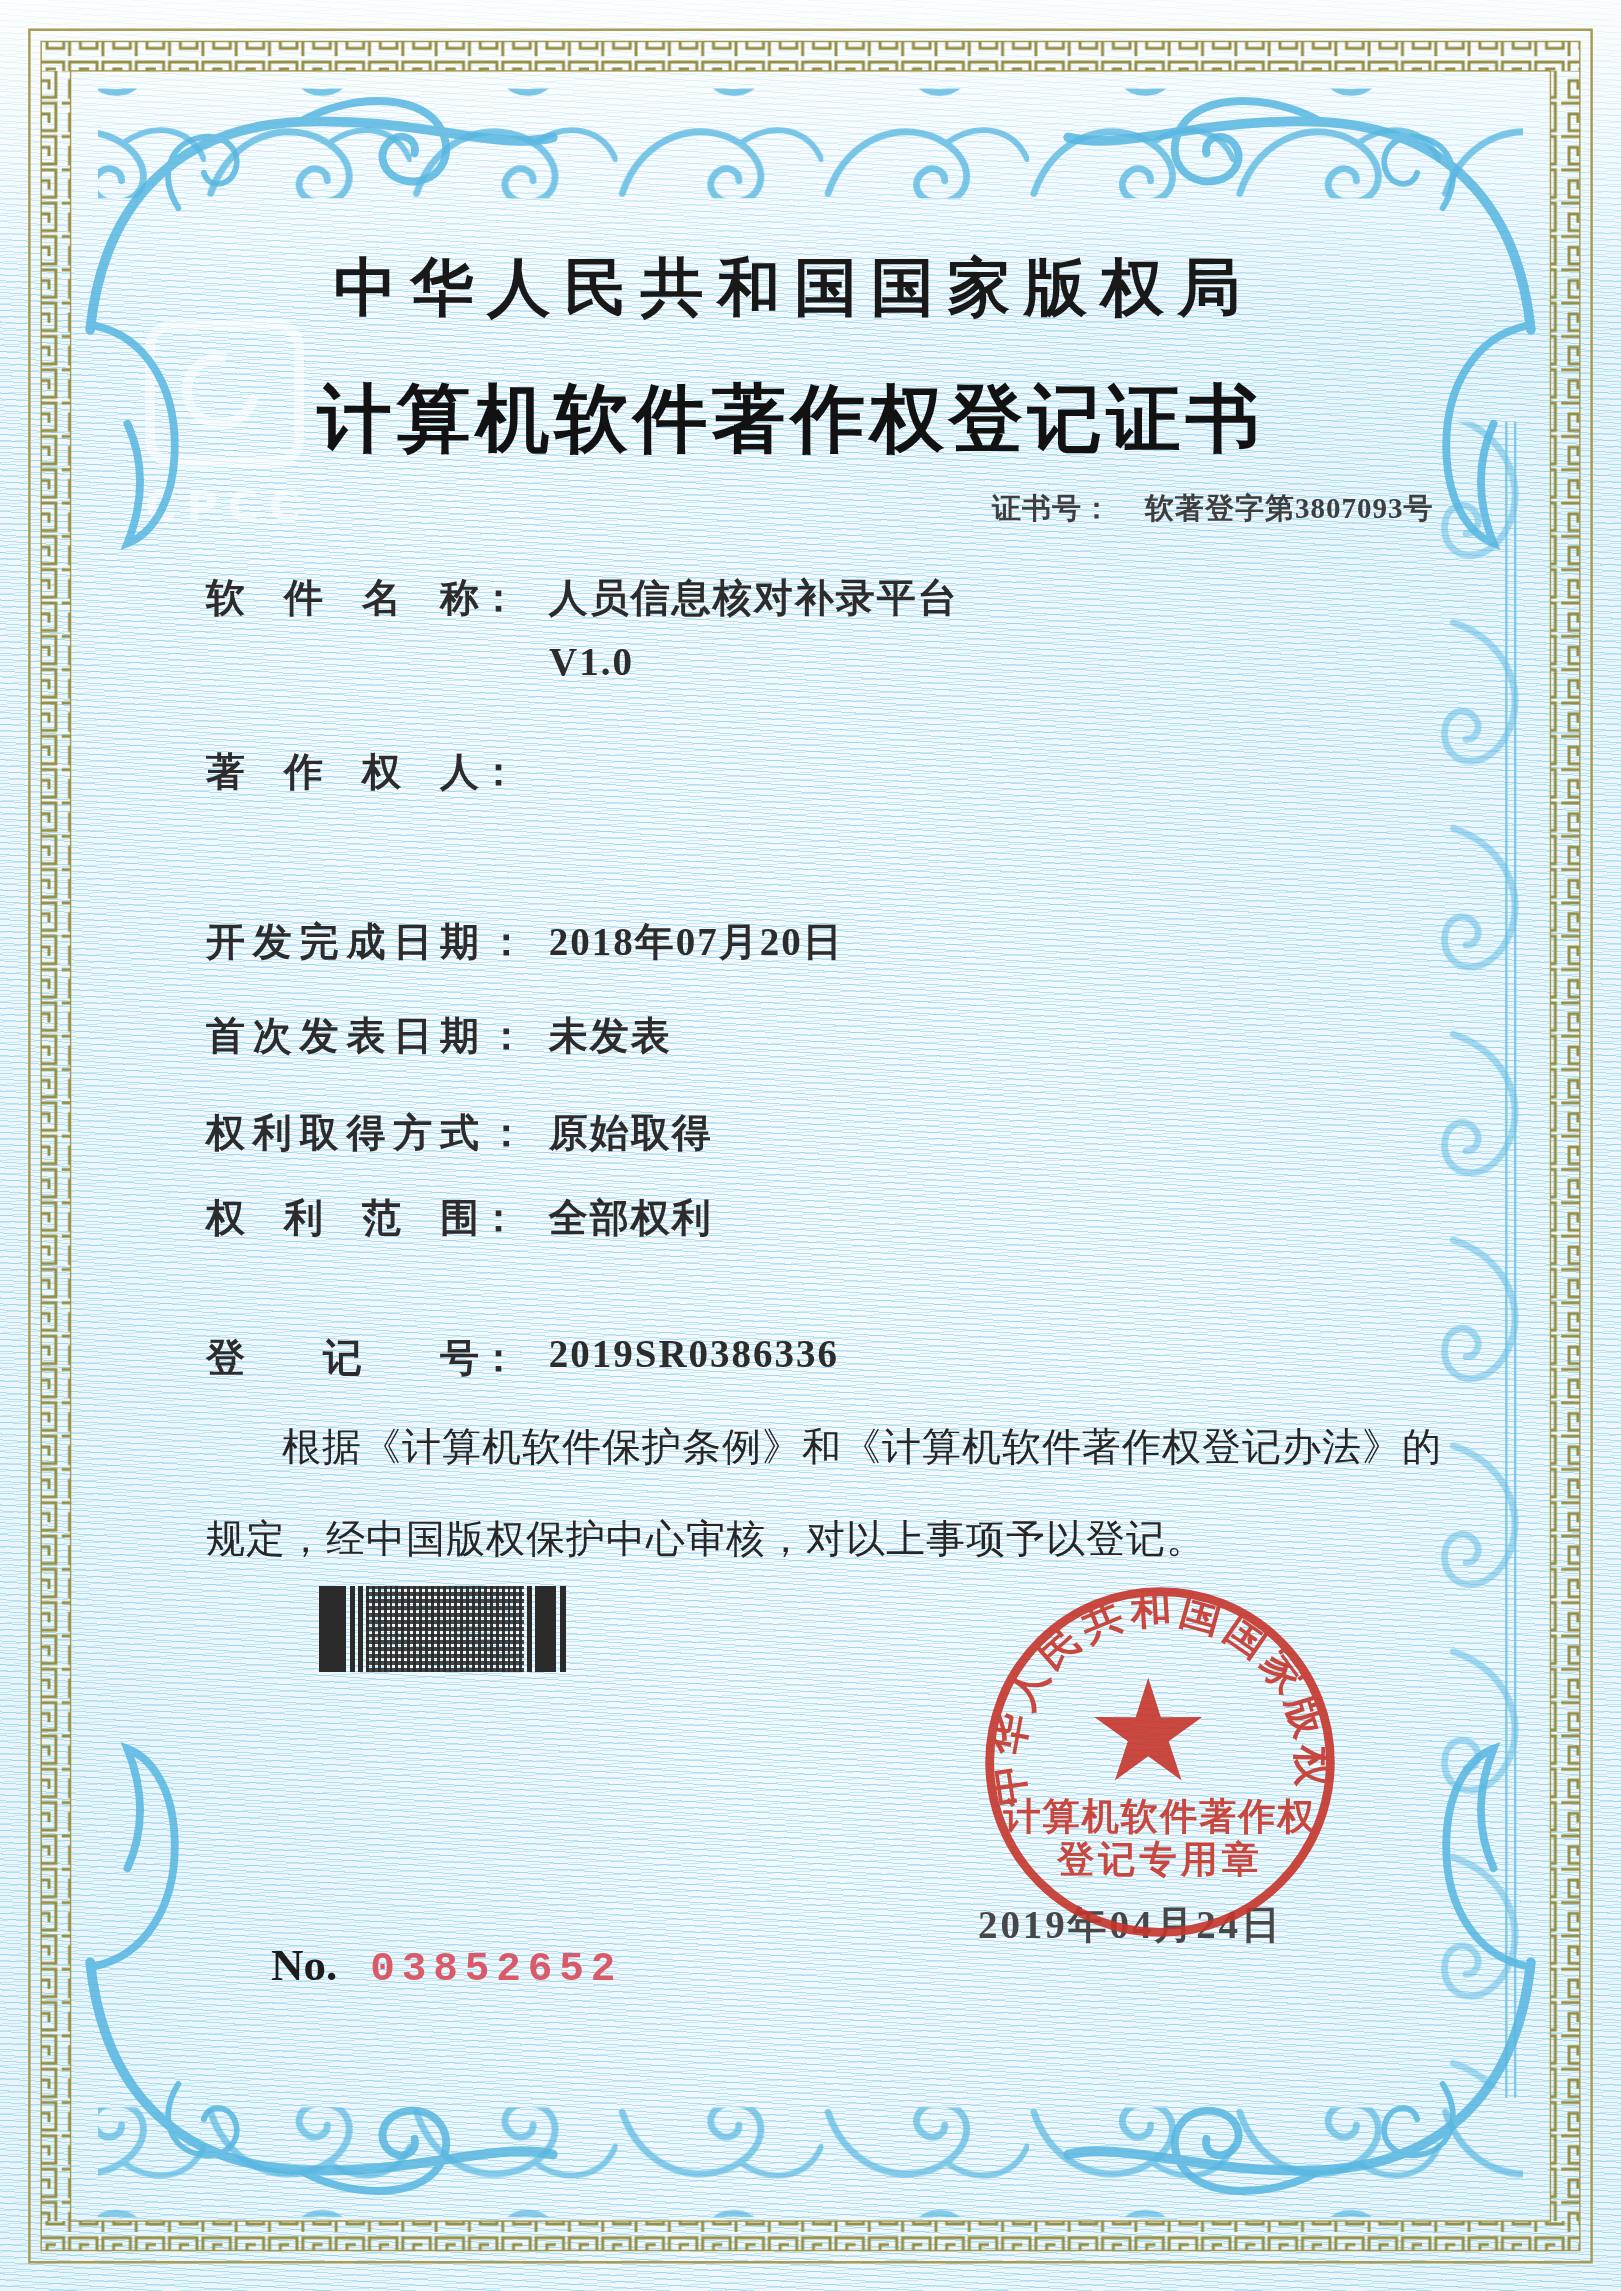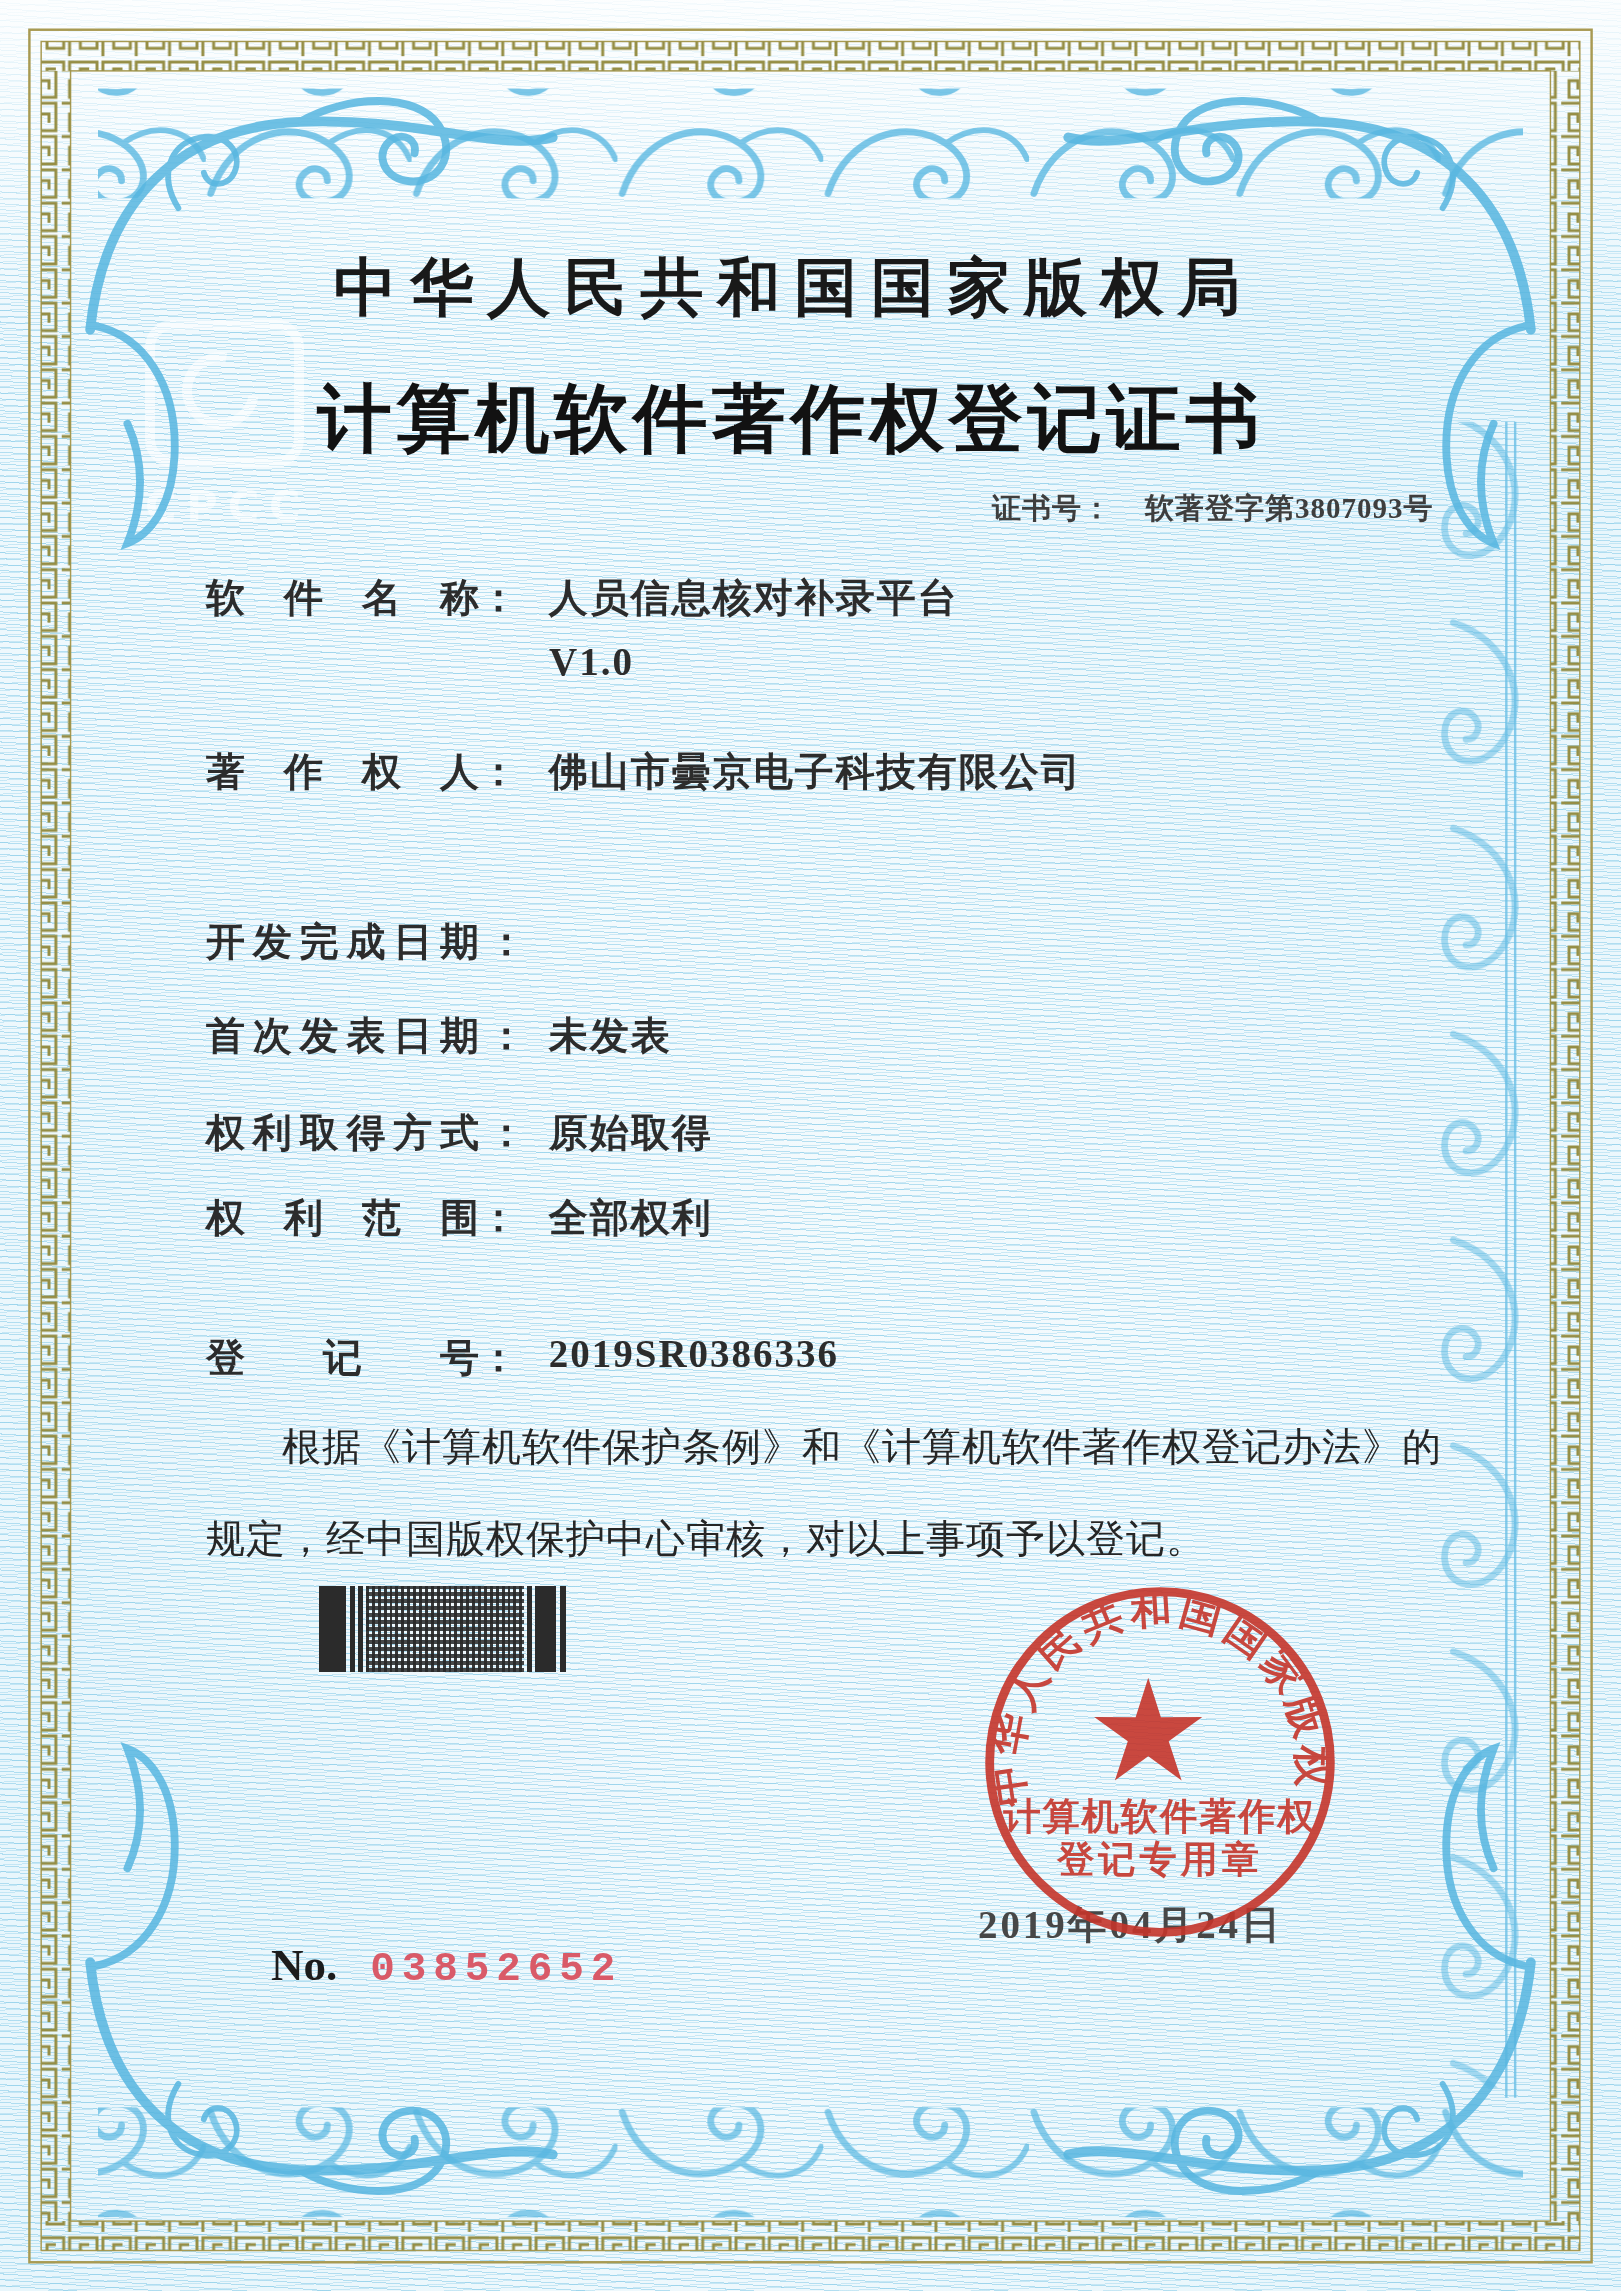--- a/index.html
+++ b/index.html
@@ -154,25 +154,25 @@
   </div>
 
   <div class="abs row txt" style="top:571px">
     <span class="lbl">软　件　名　称：</span>
     <span class="val">人员信息核对补录平台</span>
   </div>
   <div class="abs version txt">V1.0</div>
 
   <div class="abs row txt" style="top:745px">
     <span class="lbl">著　作　权　人：</span>
-    <span class="val">佛山市曇京电子科技有限公司</span>
   </div>
 
   <div class="abs row wide txt" style="top:915px">
     <span class="lbl">开发完成日期：</span>
+    <span class="val">2018年07月20日</span>
   </div>
 
   <div class="abs row wide txt" style="top:1009px">
     <span class="lbl">首次发表日期：</span>
     <span class="val">未发表</span>
   </div>
 
   <div class="abs row wide txt" style="top:1106px">
     <span class="lbl">权利取得方式：</span>
     <span class="val">原始取得</span>

